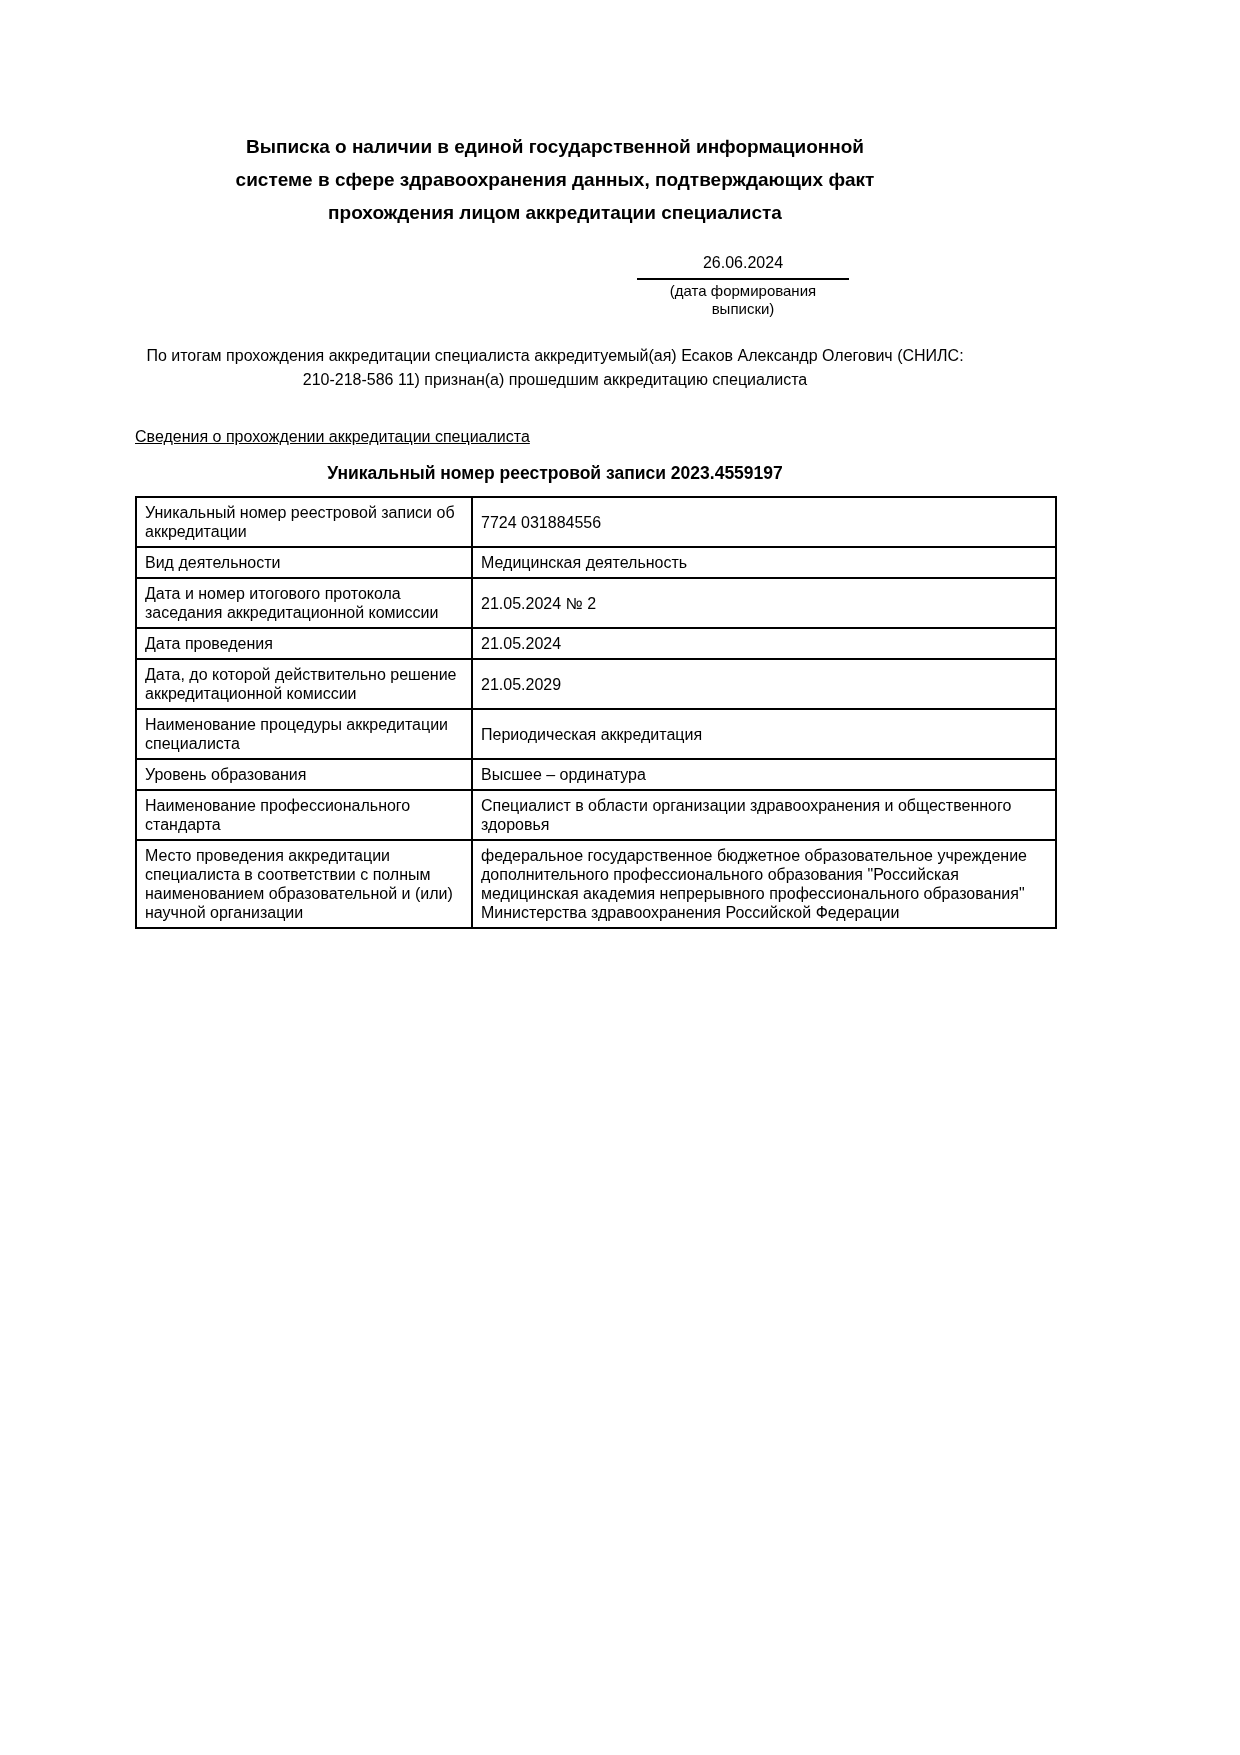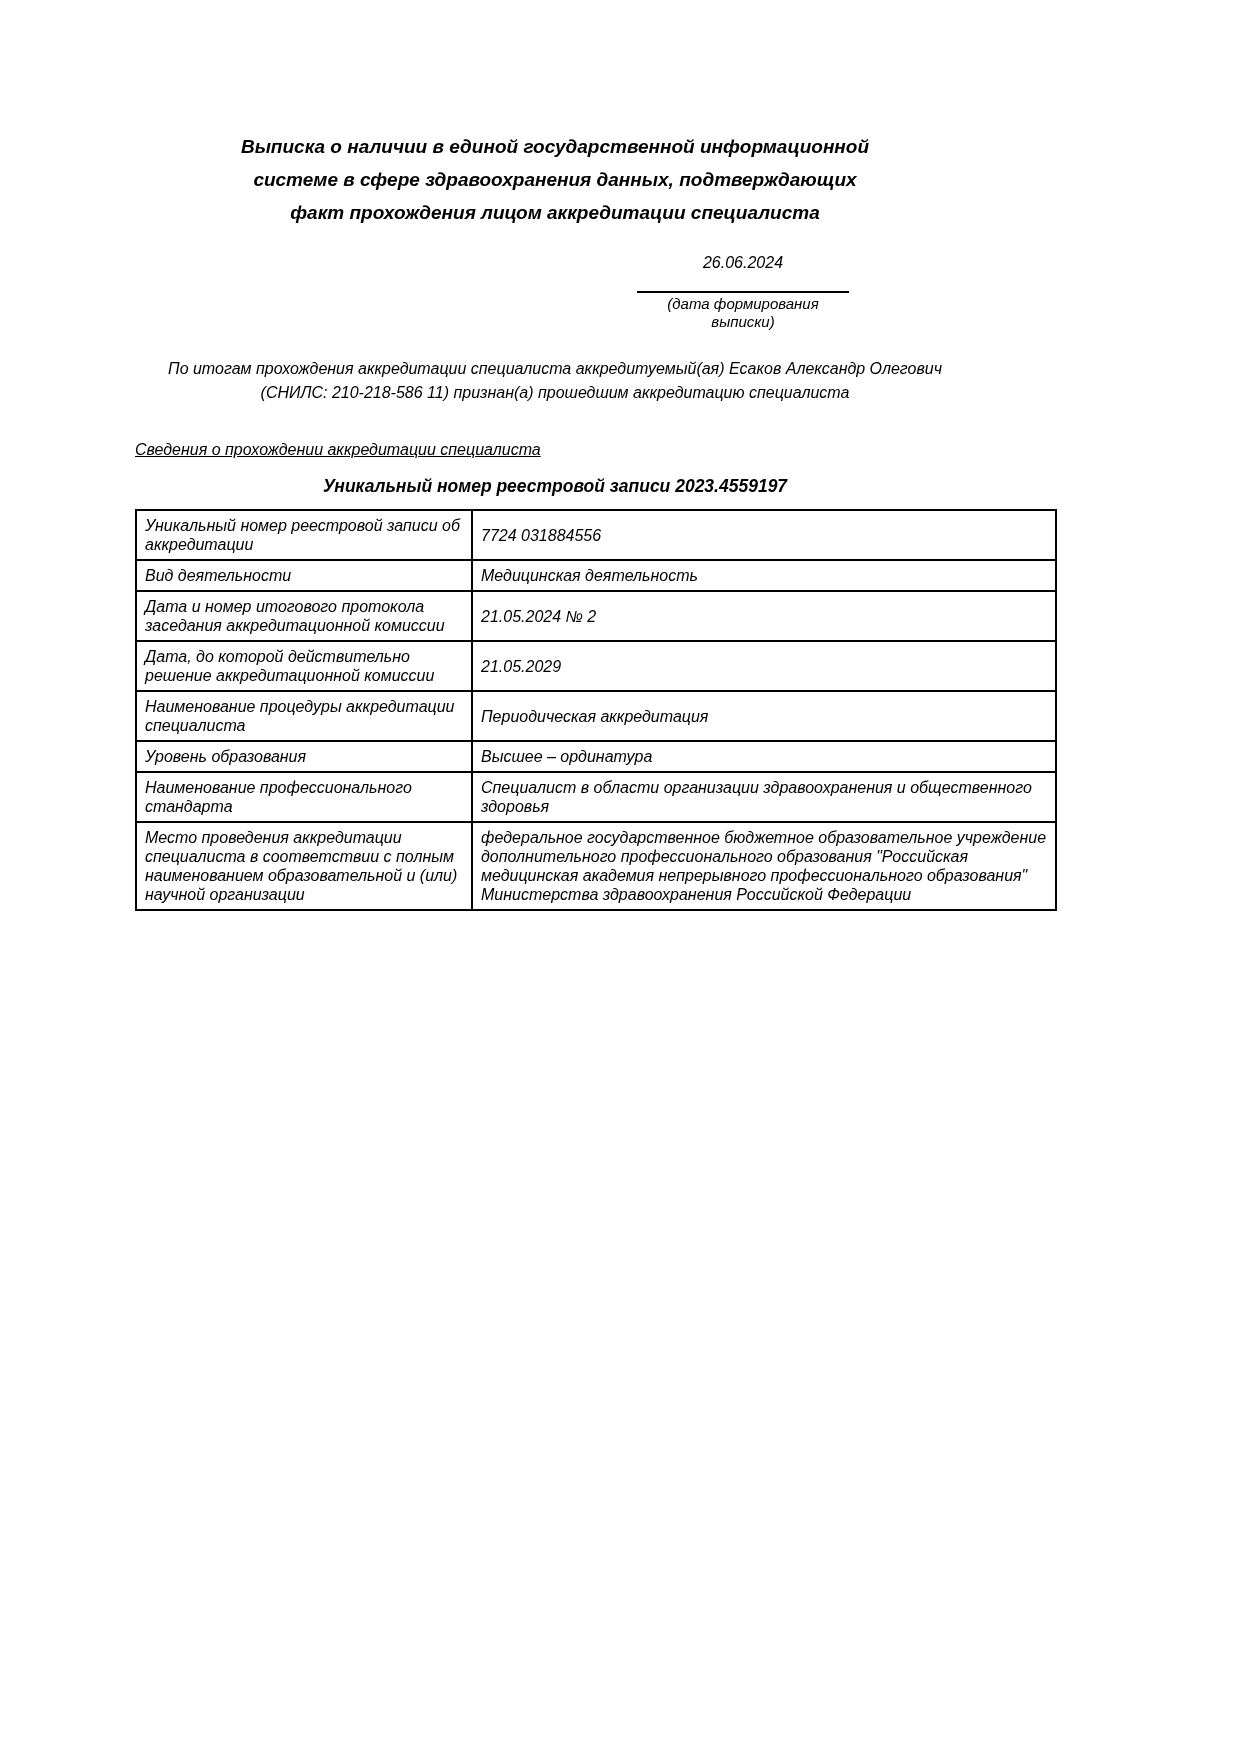--- a/index.html
+++ b/index.html
@@ -11,21 +11,20 @@
   body {
     width: 1240px;
     height: 1755px;
     position: relative;
   }
   .page-content {
     position: absolute;
     left: 135px;
     top: 0;
     width: 840px;
-    font-style: italic;
   }
   .doc-title {
     margin-top: 130px;
     margin-left: auto;
     margin-right: auto;
     width: 640px;
     text-align: center;
     font-size: 19px;
     font-weight: bold;
     line-height: 33px;
@@ -37,21 +36,21 @@
   .date-block {
     display: inline-block;
     width: 212px;
     margin-right: 126px;
     text-align: center;
   }
   .date-value {
     font-size: 16px;
     line-height: 20px;
     border-bottom: 2px solid #000;
-    padding-bottom: 18px;
+    padding-bottom: 5px;
   }
   .date-caption {
     font-size: 15px;
     line-height: 18px;
     padding-top: 2px;
   }
   .intro-paragraph {
     margin-top: 26px;
     text-align: center;
     font-size: 16px;
@@ -116,20 +115,24 @@
       </tr>
       <tr>
         <td class="label-cell">Вид деятельности</td>
         <td class="value-cell">Медицинская деятельность</td>
       </tr>
       <tr>
         <td class="label-cell">Дата и номер итогового протокола заседания аккредитационной комиссии</td>
         <td class="value-cell">21.05.2024 № 2</td>
       </tr>
       <tr>
+        <td class="label-cell">Дата проведения</td>
+        <td class="value-cell">21.05.2024</td>
+      </tr>
+      <tr>
         <td class="label-cell">Дата, до которой действительно решение аккредитационной комиссии</td>
         <td class="value-cell">21.05.2029</td>
       </tr>
       <tr>
         <td class="label-cell">Наименование процедуры аккредитации специалиста</td>
         <td class="value-cell">Периодическая аккредитация</td>
       </tr>
       <tr>
         <td class="label-cell">Уровень образования</td>
         <td class="value-cell">Высшее – ординатура</td>

